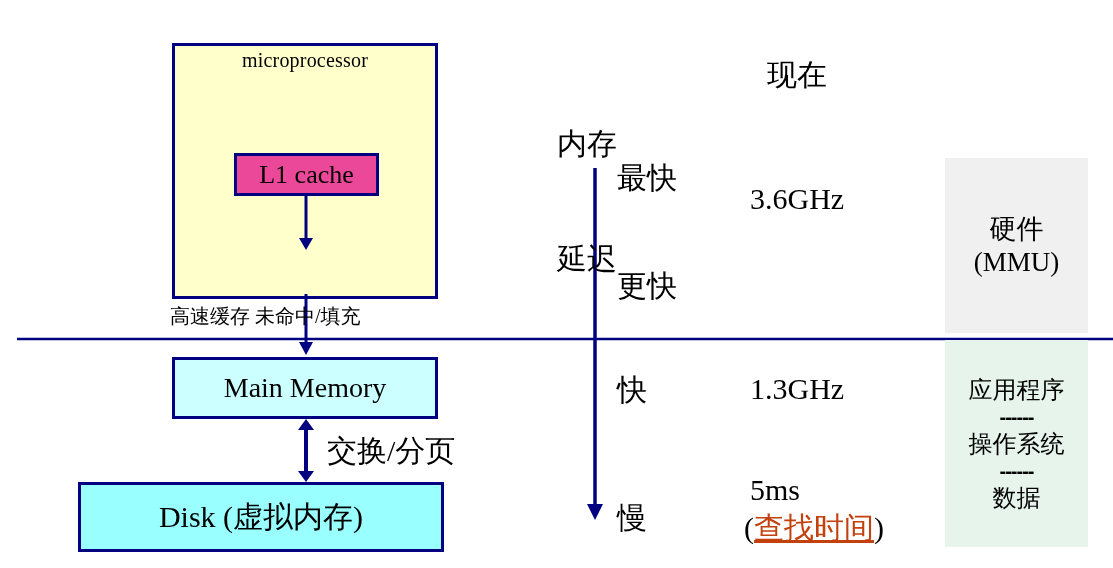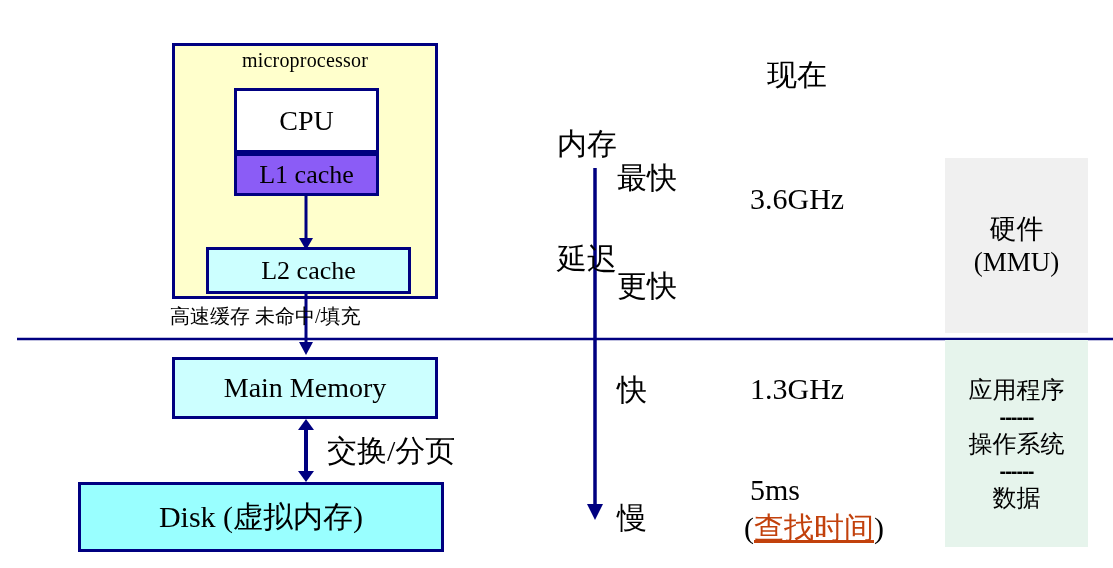--- a/index.html
+++ b/index.html
@@ -41,21 +41,21 @@
     font-size: 20px;
     letter-spacing: .2px;
   }
   #cpu-box {
     left: 234px; top: 88px; width: 145px; height: 65px;
     background: #ffffff;
     font-size: 28px;
   }
   #l1-box {
     left: 234px; top: 153px; width: 145px; height: 43px;
-    background: #8b5cf6;
+    background: #ec4899;
     font-size: 26px;
   }
   #l2-box {
     left: 206px; top: 247px; width: 205px; height: 47px;
     background: #ccffff;
     font-size: 26px;
   }
   #main-memory-box {
     left: 172px; top: 357px; width: 266px; height: 62px;
     background: #ccffff;
@@ -154,31 +154,25 @@
   }
 </style>
 </head>
 <body>
 
 <div id="stage">
 
   <div class="abs" id="micro-box"></div>
   <div class="abs" id="micro-label">microprocessor</div>
 
-  <div class="abs framed" id="cpu-box">
-    <span>CPU</span>
-  </div>
 
   <div class="abs framed" id="l1-box">
     <span>L1 cache</span>
   </div>
 
-  <div class="abs framed" id="l2-box">
-    <span>L2 cache</span>
-  </div>
 
   <div class="abs framed" id="main-memory-box">
     <span>Main Memory</span>
   </div>
 
   <div class="abs framed" id="disk-box">
     <span>Disk (虚拟内存)</span>
   </div>
 
   <svg id="wires" viewBox="0 0 1113 568" width="1113" height="568">

